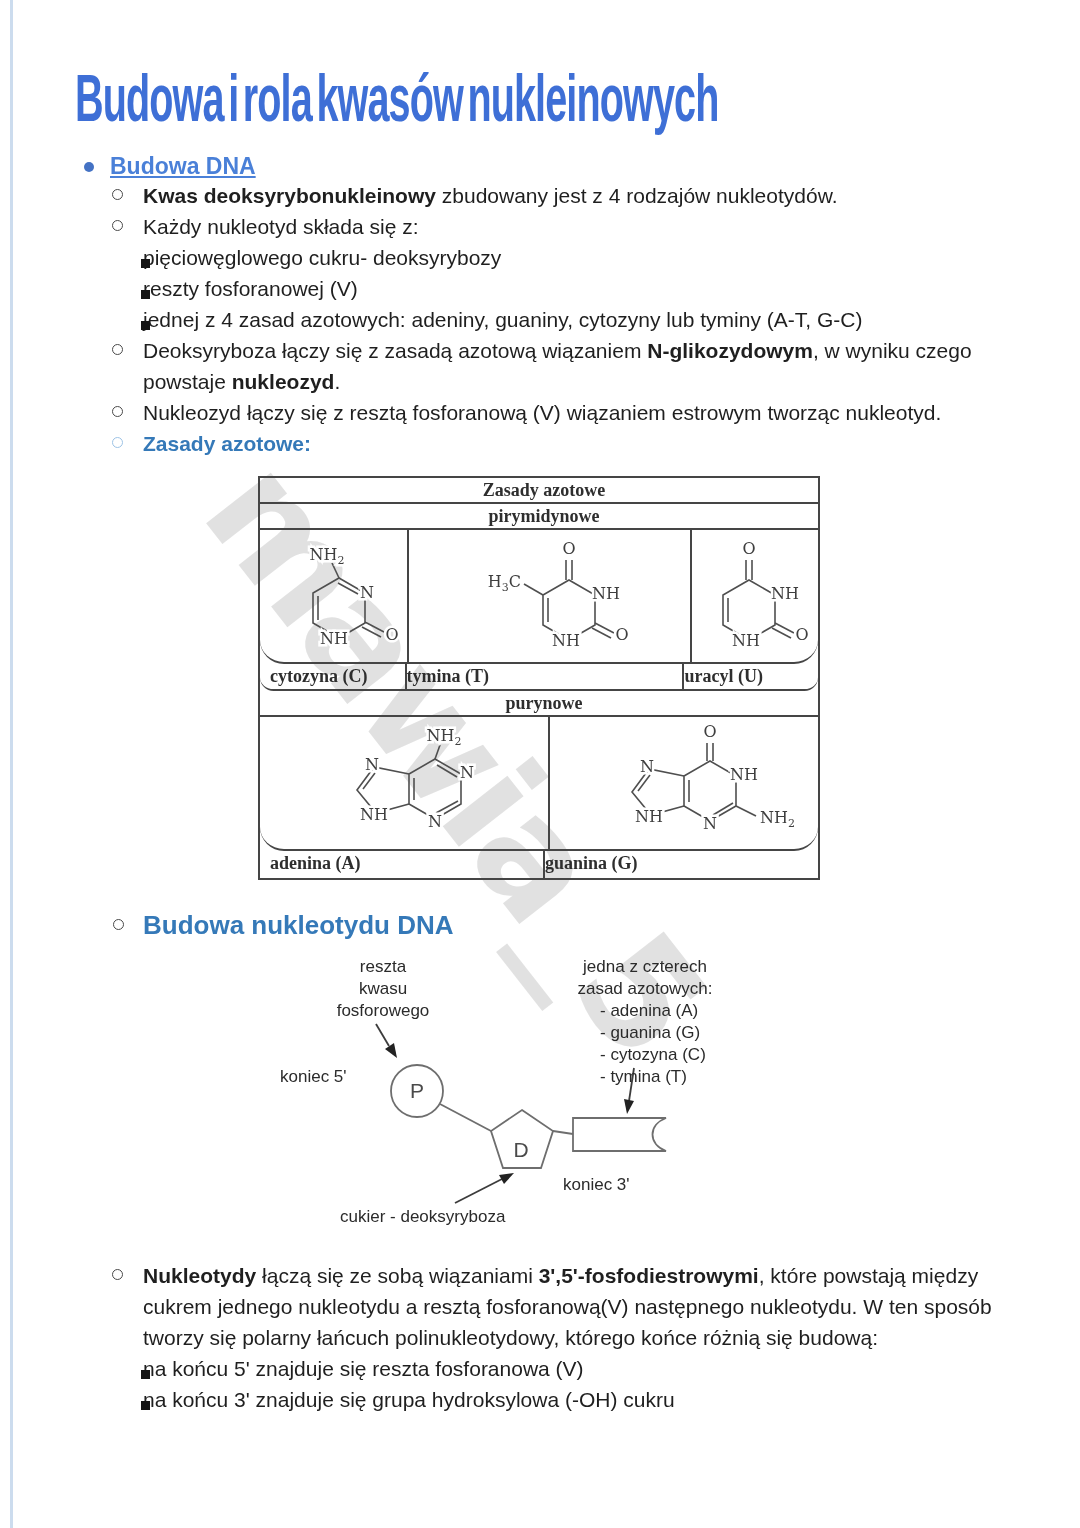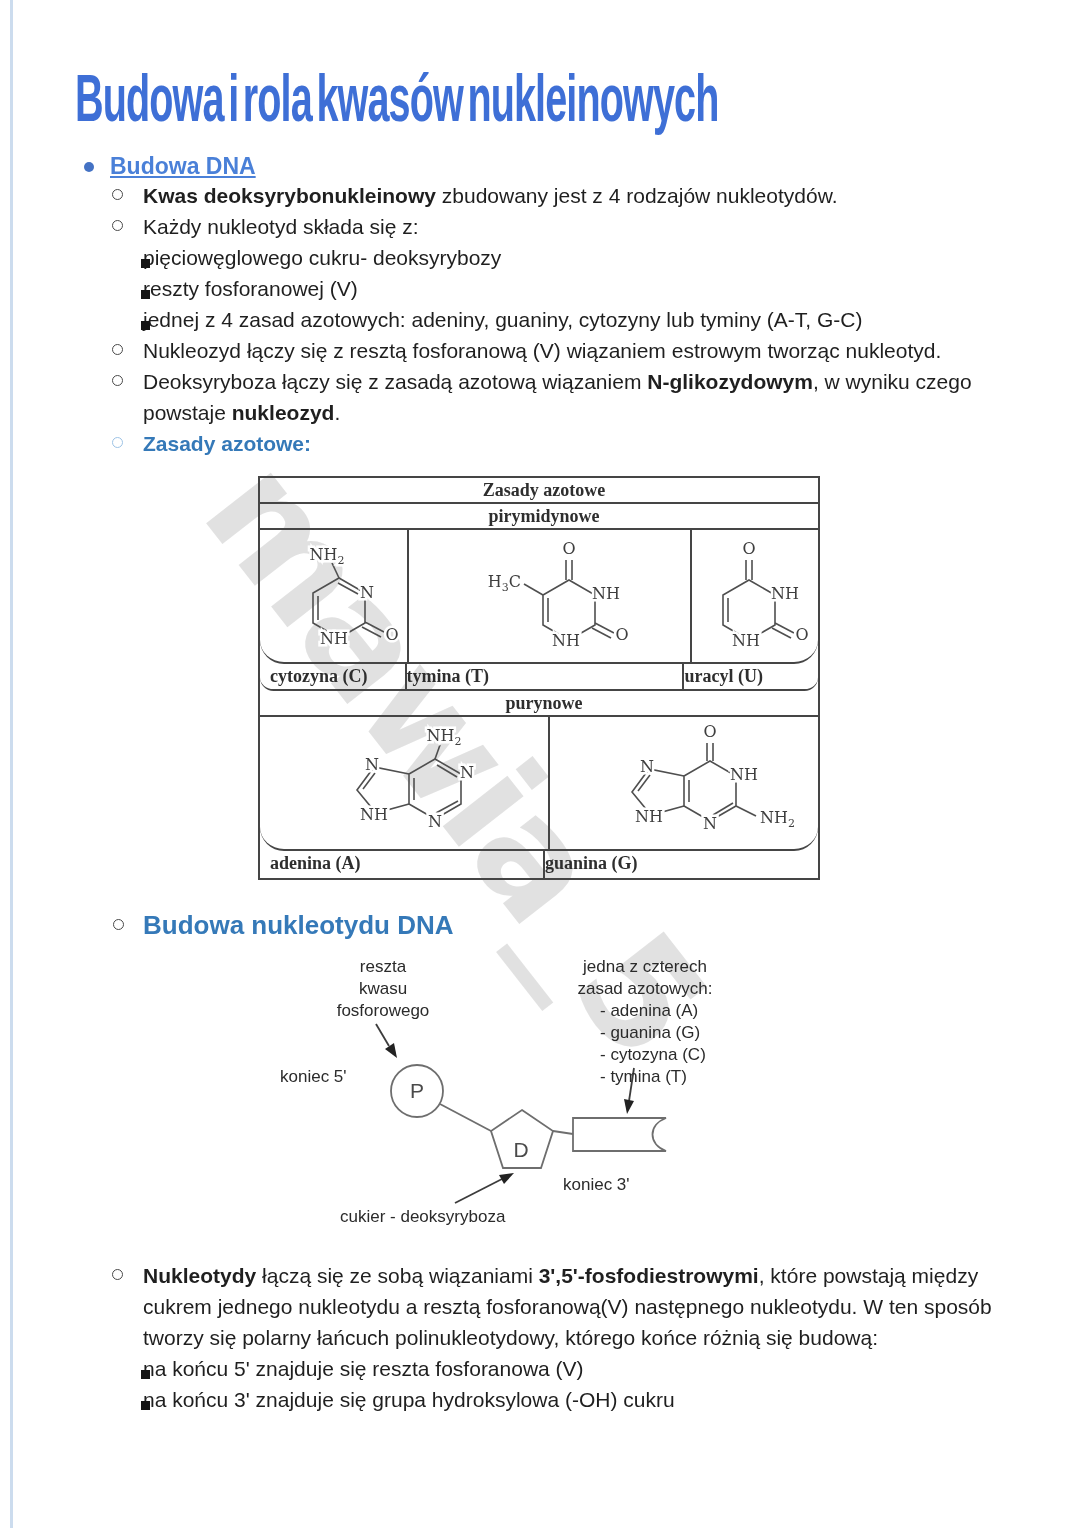--- a/index.html
+++ b/index.html
@@ -106,26 +106,26 @@
         <span class="lvl2-text">
           <span>Każdy nukleotyd składa się z:</span>
           <span class="sq" style="display:block">pięciowęglowego cukru- deoksyrybozy</span>
           <span class="sq" style="display:block">reszty fosforanowej (V)</span>
           <span class="sq" style="display:block">jednej z 4 zasad azotowych: adeniny, guaniny, cytozyny lub tyminy (A-T, G-C)</span>
         </span>
       </div>
 
       <div class="lvl2">
         <span class="o-marker"></span>
+        <span class="lvl2-text"><span>Deoksyryboza łączy się z zasadą azotową wiązaniem </span><b>N-glikozydowym</b><span>, w wyniku czego powstaje </span><b>nukleozyd</b><span>.</span></span>
+      </div>
+
+      <div class="lvl2">
+        <span class="o-marker"></span>
         <span class="lvl2-text">Nukleozyd łączy się z resztą fosforanową (V) wiązaniem estrowym tworząc nukleotyd.</span>
-      </div>
-
-      <div class="lvl2">
-        <span class="o-marker"></span>
-        <span class="lvl2-text"><span>Deoksyryboza łączy się z zasadą azotową wiązaniem </span><b>N-glikozydowym</b><span>, w wyniku czego powstaje </span><b>nukleozyd</b><span>.</span></span>
       </div>
 
       <div class="lvl2">
         <span class="o-marker blue"></span>
         <span class="lvl2-text bluehead">Zasady azotowe:</span>
       </div>
     </div>
 
     <div class="tbl">
       <div class="trow thead">Zasady azotowe</div>

